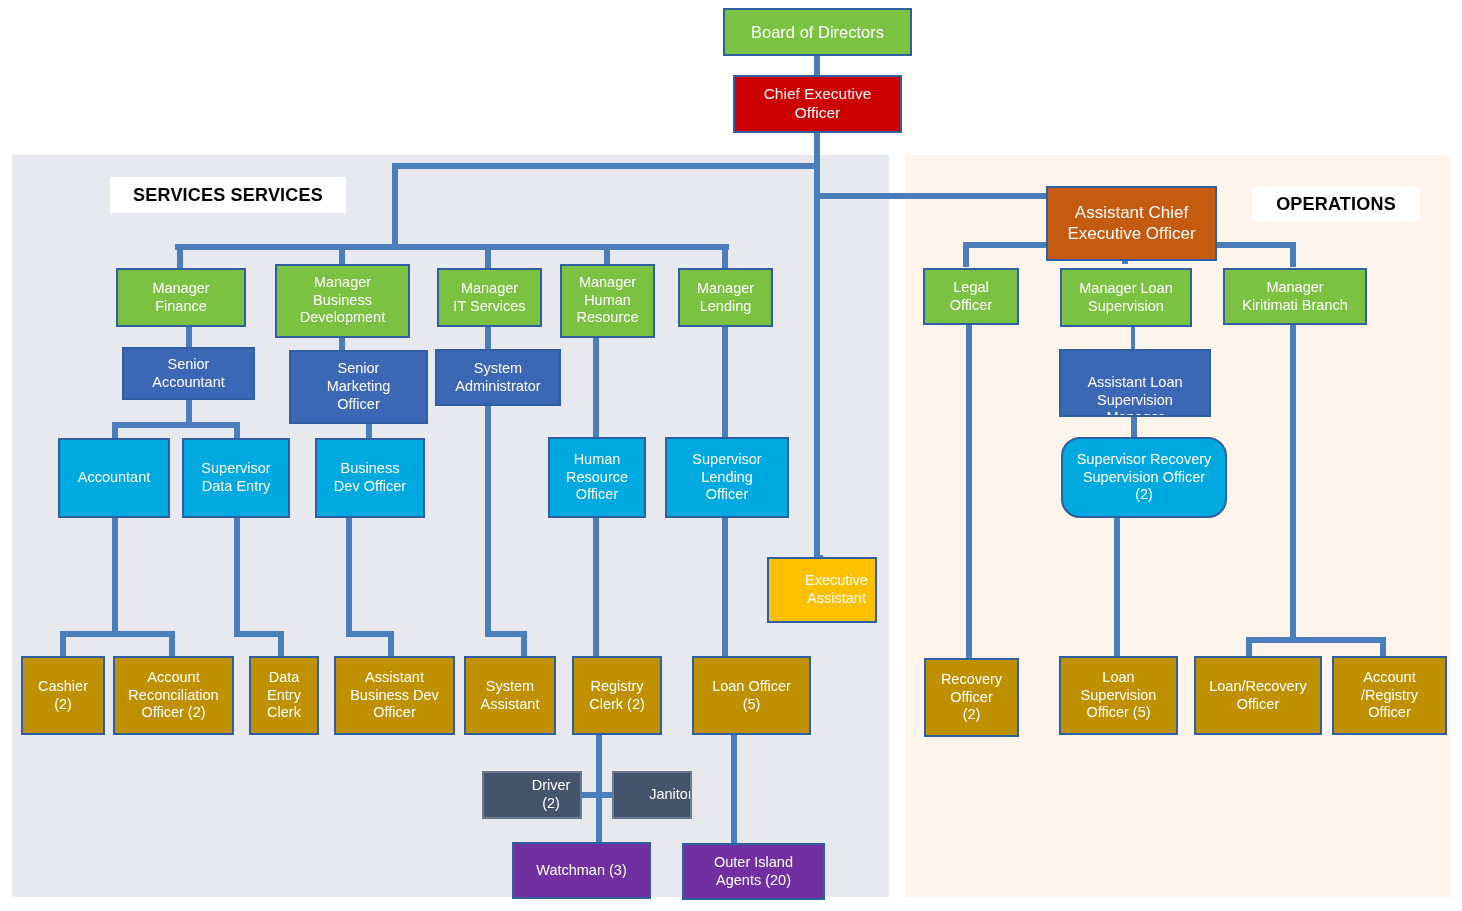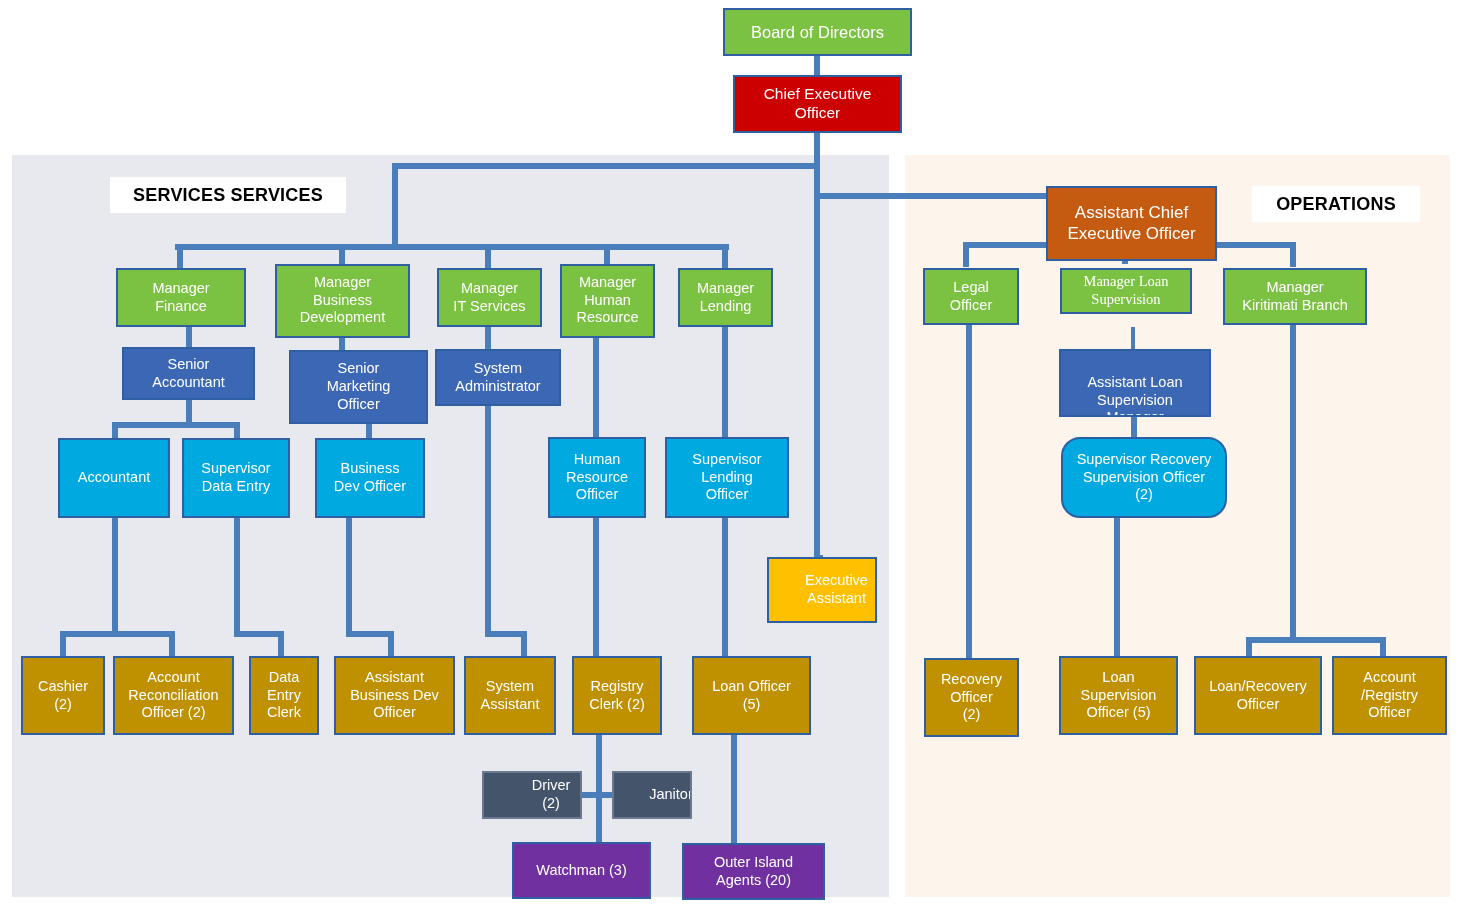--- a/index.html
+++ b/index.html
@@ -210,21 +210,21 @@
 (5)</div>
 
   <div class="node n-slate" style="left:482px; top:771px; width:100px; height:48px;">Driver (2)</div>
   <div class="node n-slate" style="left:612px; top:771px; width:80px; height:48px;">Janitor</div>
   <div class="node n-purple" style="left:512px; top:842px; width:139px; height:57px;">Watchman (3)</div>
   <div class="node n-purple" style="left:682px; top:843px; width:143px; height:57px;">Outer Island
 Agents (20)</div>
 
   <div class="node n-green" style="left:923px; top:268px; width:96px; height:57px;">Legal
 Officer</div>
-  <div class="node n-green" style="left:1060px; top:268px; width:132px; height:46px;font-family:Liberation Serif, serif;">Manager Loan
+  <div class="node n-green" style="left:1060px; top:268px; width:132px; height:59px;">Manager Loan
 Supervision</div>
   <div class="node n-green" style="left:1223px; top:268px; width:144px; height:57px;">Manager
 Kiritimati Branch</div>
 
   <div class="node n-dblue" style="left:1059px; top:349px; width:152px; height:68px; align-items:flex-start; padding-top:23px;">Assistant Loan
 Supervision
 Manager</div>
   <div class="node n-lblue" style="left:1061px; top:437px; width:166px; height:81px;border-radius:19px;">Supervisor Recovery
 Supervision Officer
 (2)</div>

